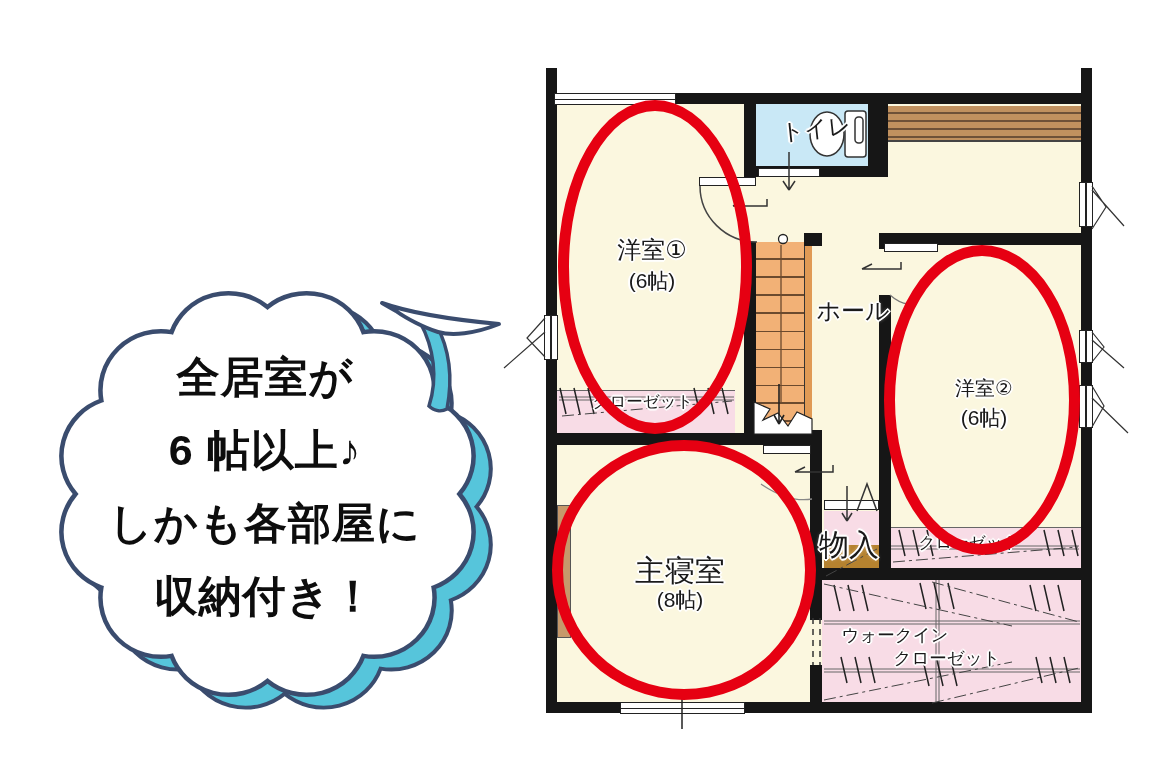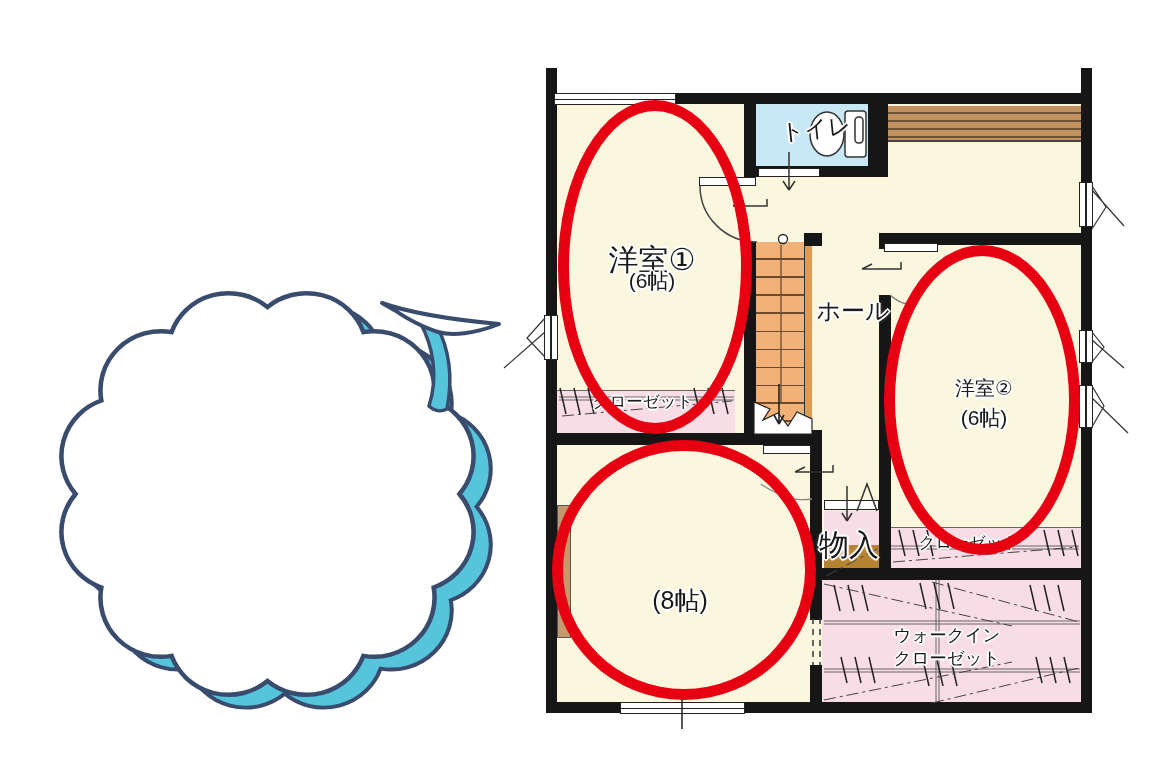--- a/index.html
+++ b/index.html
@@ -128,31 +128,32 @@
 
     <path d="M 813 618 V 665 M 820 618 V 665" stroke="#333" stroke-width="1.5" stroke-dasharray="6 5" fill="none"></path>
 
     <g stroke="#333" stroke-width="1.5" fill="#fff">
       <rect x="845" y="111" width="21" height="46" rx="3"></rect>
       <rect x="855" y="117" width="8" height="26" rx="3.5"></rect>
       <ellipse cx="827" cy="134" rx="17" ry="22"></ellipse>
     </g>
   </svg>
 
-  <div class="lbl" style="left:652px;top:260px;font-size:30px;">洋室①</div>
+  <div class="lbl" style="left:652px;top:250px;font-size:24px;">洋室①</div>
   <div class="lbl" style="left:652px;top:281px;font-size:21px;">(6帖)</div>
   <div class="lbl" style="left:984px;top:388px;font-size:20px;">洋室②</div>
   <div class="lbl" style="left:984px;top:418px;font-size:21px;">(6帖)</div>
-  <div class="lbl" style="left:680px;top:600px;font-size:25px;">(8帖)</div>
+  <div class="lbl" style="left:680px;top:571px;font-size:30px;">主寝室</div>
+  <div class="lbl" style="left:680px;top:600px;font-size:21px;">(8帖)</div>
   <div class="lbl" style="left:816px;top:129px;font-size:23px;transform:translate(-50%,-50%) rotate(-6deg);">トイレ</div>
   <div class="lbl" style="left:853px;top:311px;font-size:24px;">ホール</div>
   <div class="lbl" style="left:849px;top:545px;font-size:30px;">物入</div>
   <div class="lbl" style="left:643px;top:402px;font-size:16.5px;">クローゼット</div>
   <div class="lbl" style="left:969px;top:543px;font-size:16.5px;">クローゼット</div>
-  <div class="lbl" style="left:947px;top:635px;font-size:17.5px;">ウォークイン</div>
+  <div class="lbl" style="left:895px;top:635px;font-size:17.5px;">ウォークイン</div>
   <div class="lbl" style="left:947px;top:658px;font-size:17.5px;">クローゼット</div>
 
   <div class="oval" style="left:558px;top:100px;width:194px;height:334px;"></div>
   <div class="oval" style="left:884px;top:245px;width:196px;height:310px;"></div>
   <div class="oval" style="left:552px;top:440px;width:264px;height:260px;"></div>
 
   <svg id="bubble-svg" width="505" height="492" viewBox="0 0 500 500" preserveAspectRatio="none">
 
     <path transform="translate(17,13)" fill="#56C5DB" stroke="#3A4C6E" stroke-width="4" d="M 440 250 A 60 60 0 0 1 414.5 345 A 60 60 0 0 1 345 414.5 A 60 60 0 0 1 250 440
          A 60 60 0 0 1 155 414.5 A 60 60 0 0 1 85.5 345 A 60 60 0 0 1 60 250
@@ -163,14 +164,20 @@
          A 60 60 0 0 1 155 414.5 A 60 60 0 0 1 85.5 345 A 60 60 0 0 1 60 250
          A 60 60 0 0 1 85.5 155 A 60 60 0 0 1 155 85.5 A 60 60 0 0 1 250 60
          A 60 60 0 0 1 345 85.5 A 60 60 0 0 1 414.5 155 A 60 60 0 0 1 440 250 Z"></path>
   </svg>
 
   <svg class="abs" style="left:0;top:0;z-index:8;" width="1160" height="773" viewBox="0 0 1160 773">
     <path d="M 420 322 C 434 348 438 378 429 406 C 434 411 441 412 447 409 C 453 378 449 348 436 324 Z" fill="#56C5DB" stroke="#3A4C6E" stroke-width="3.5"></path>
     <path d="M 382 303 C 410 313 445 319 499 324 C 474 334 452 336 438 332 C 425 328 407 319 396 311 Z" fill="#ffffff" stroke="#3A4C6E" stroke-width="4" stroke-linejoin="round"></path>
   </svg>
 
+  <div id="bubble-text">
+    <div>全居室が</div>
+    <div>6 帖以上♪</div>
+    <div>しかも各部屋に</div>
+    <div>収納付き！</div>
+  </div>
 
 </div>
 
 </body></html>

